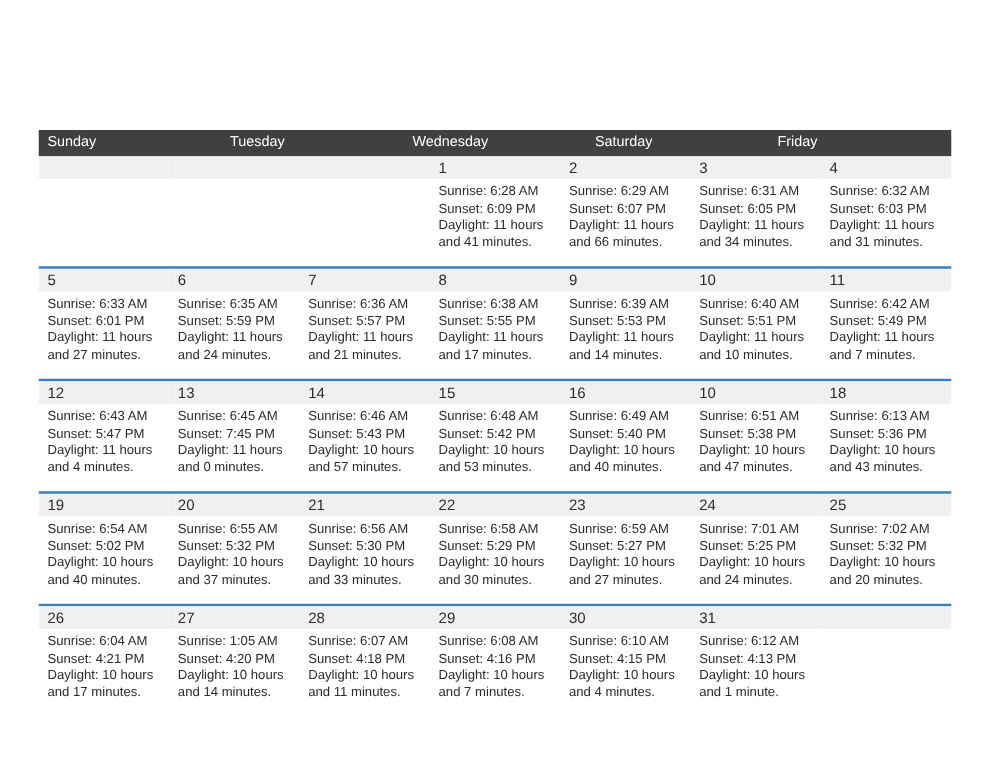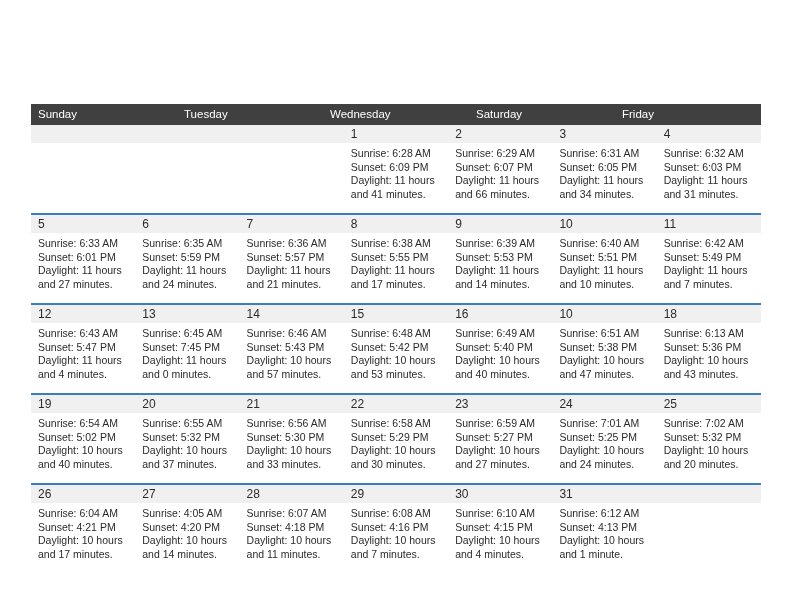--- a/index.html
+++ b/index.html
@@ -409,21 +409,21 @@
             <div class="day-info">
               <div>Sunrise: 6:04 AM</div>
               <div>Sunset: 4:21 PM</div>
               <div>Daylight: 10 hours</div>
               <div>and 17 minutes.</div>
             </div>
           </div>
           <div class="day">
             <div class="day-num">27</div>
             <div class="day-info">
-              <div>Sunrise: 4:05 AM</div>
+              <div>Sunrise: 1:05 AM</div>
               <div>Sunset: 4:20 PM</div>
               <div>Daylight: 10 hours</div>
               <div>and 14 minutes.</div>
             </div>
           </div>
           <div class="day">
             <div class="day-num">28</div>
             <div class="day-info">
               <div>Sunrise: 6:07 AM</div>
               <div>Sunset: 4:18 PM</div>

